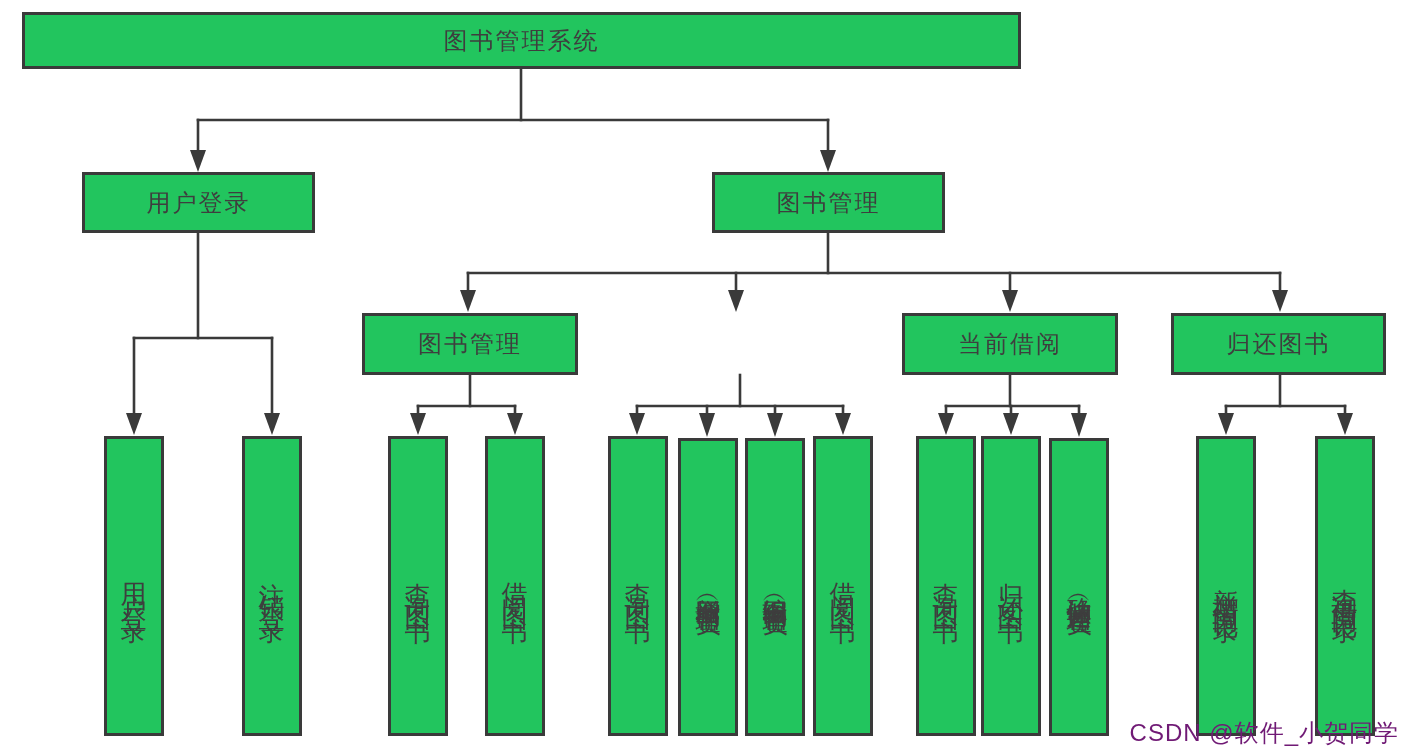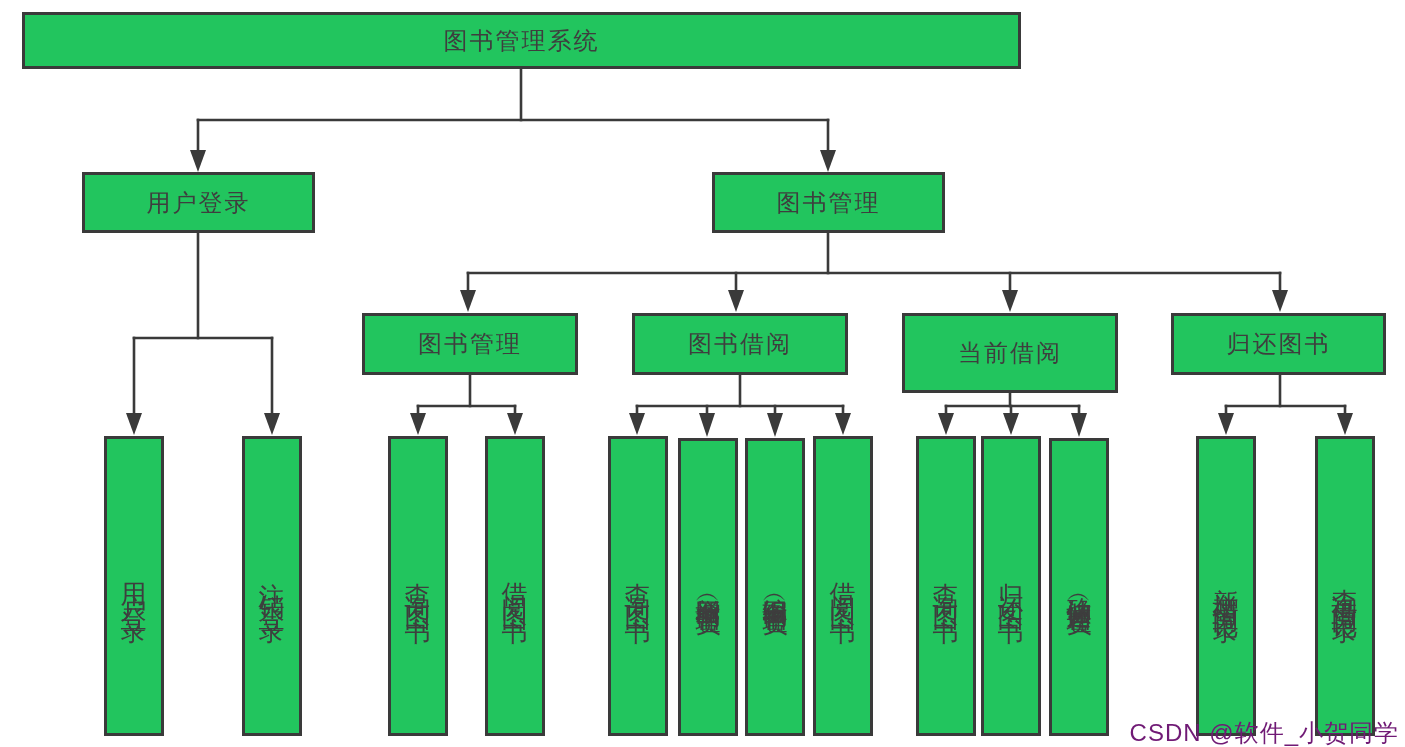--- a/index.html
+++ b/index.html
@@ -103,24 +103,21 @@
   <div class="node node-h" style="left:82px;top:172px;width:233px;height:61px">
     <span class="node-label">用户登录</span>
   </div>
   <div class="node node-h" style="left:712px;top:172px;width:233px;height:61px">
     <span class="node-label">图书管理</span>
   </div>
 
   <div class="node node-h" style="left:362px;top:313px;width:216px;height:62px">
     <span class="node-label">图书管理</span>
   </div>
-  <div class="node node-h" style="left:632px;top:313px;width:216px;height:62px">
-    <span class="node-label">图书借阅</span>
-  </div>
-  <div class="node node-h" style="left:902px;top:313px;width:216px;height:80px">
+  <div class="node node-h" style="left:902px;top:313px;width:216px;height:62px">
     <span class="node-label">当前借阅</span>
   </div>
   <div class="node node-h" style="left:1171px;top:313px;width:215px;height:62px">
     <span class="node-label">归还图书</span>
   </div>
 
   <div class="node leaf" style="left:104px;top:436px;width:60px;height:300px">
     <span class="node-label v-short">用户登录</span>
   </div>
   <div class="node leaf" style="left:242px;top:436px;width:60px;height:300px">

